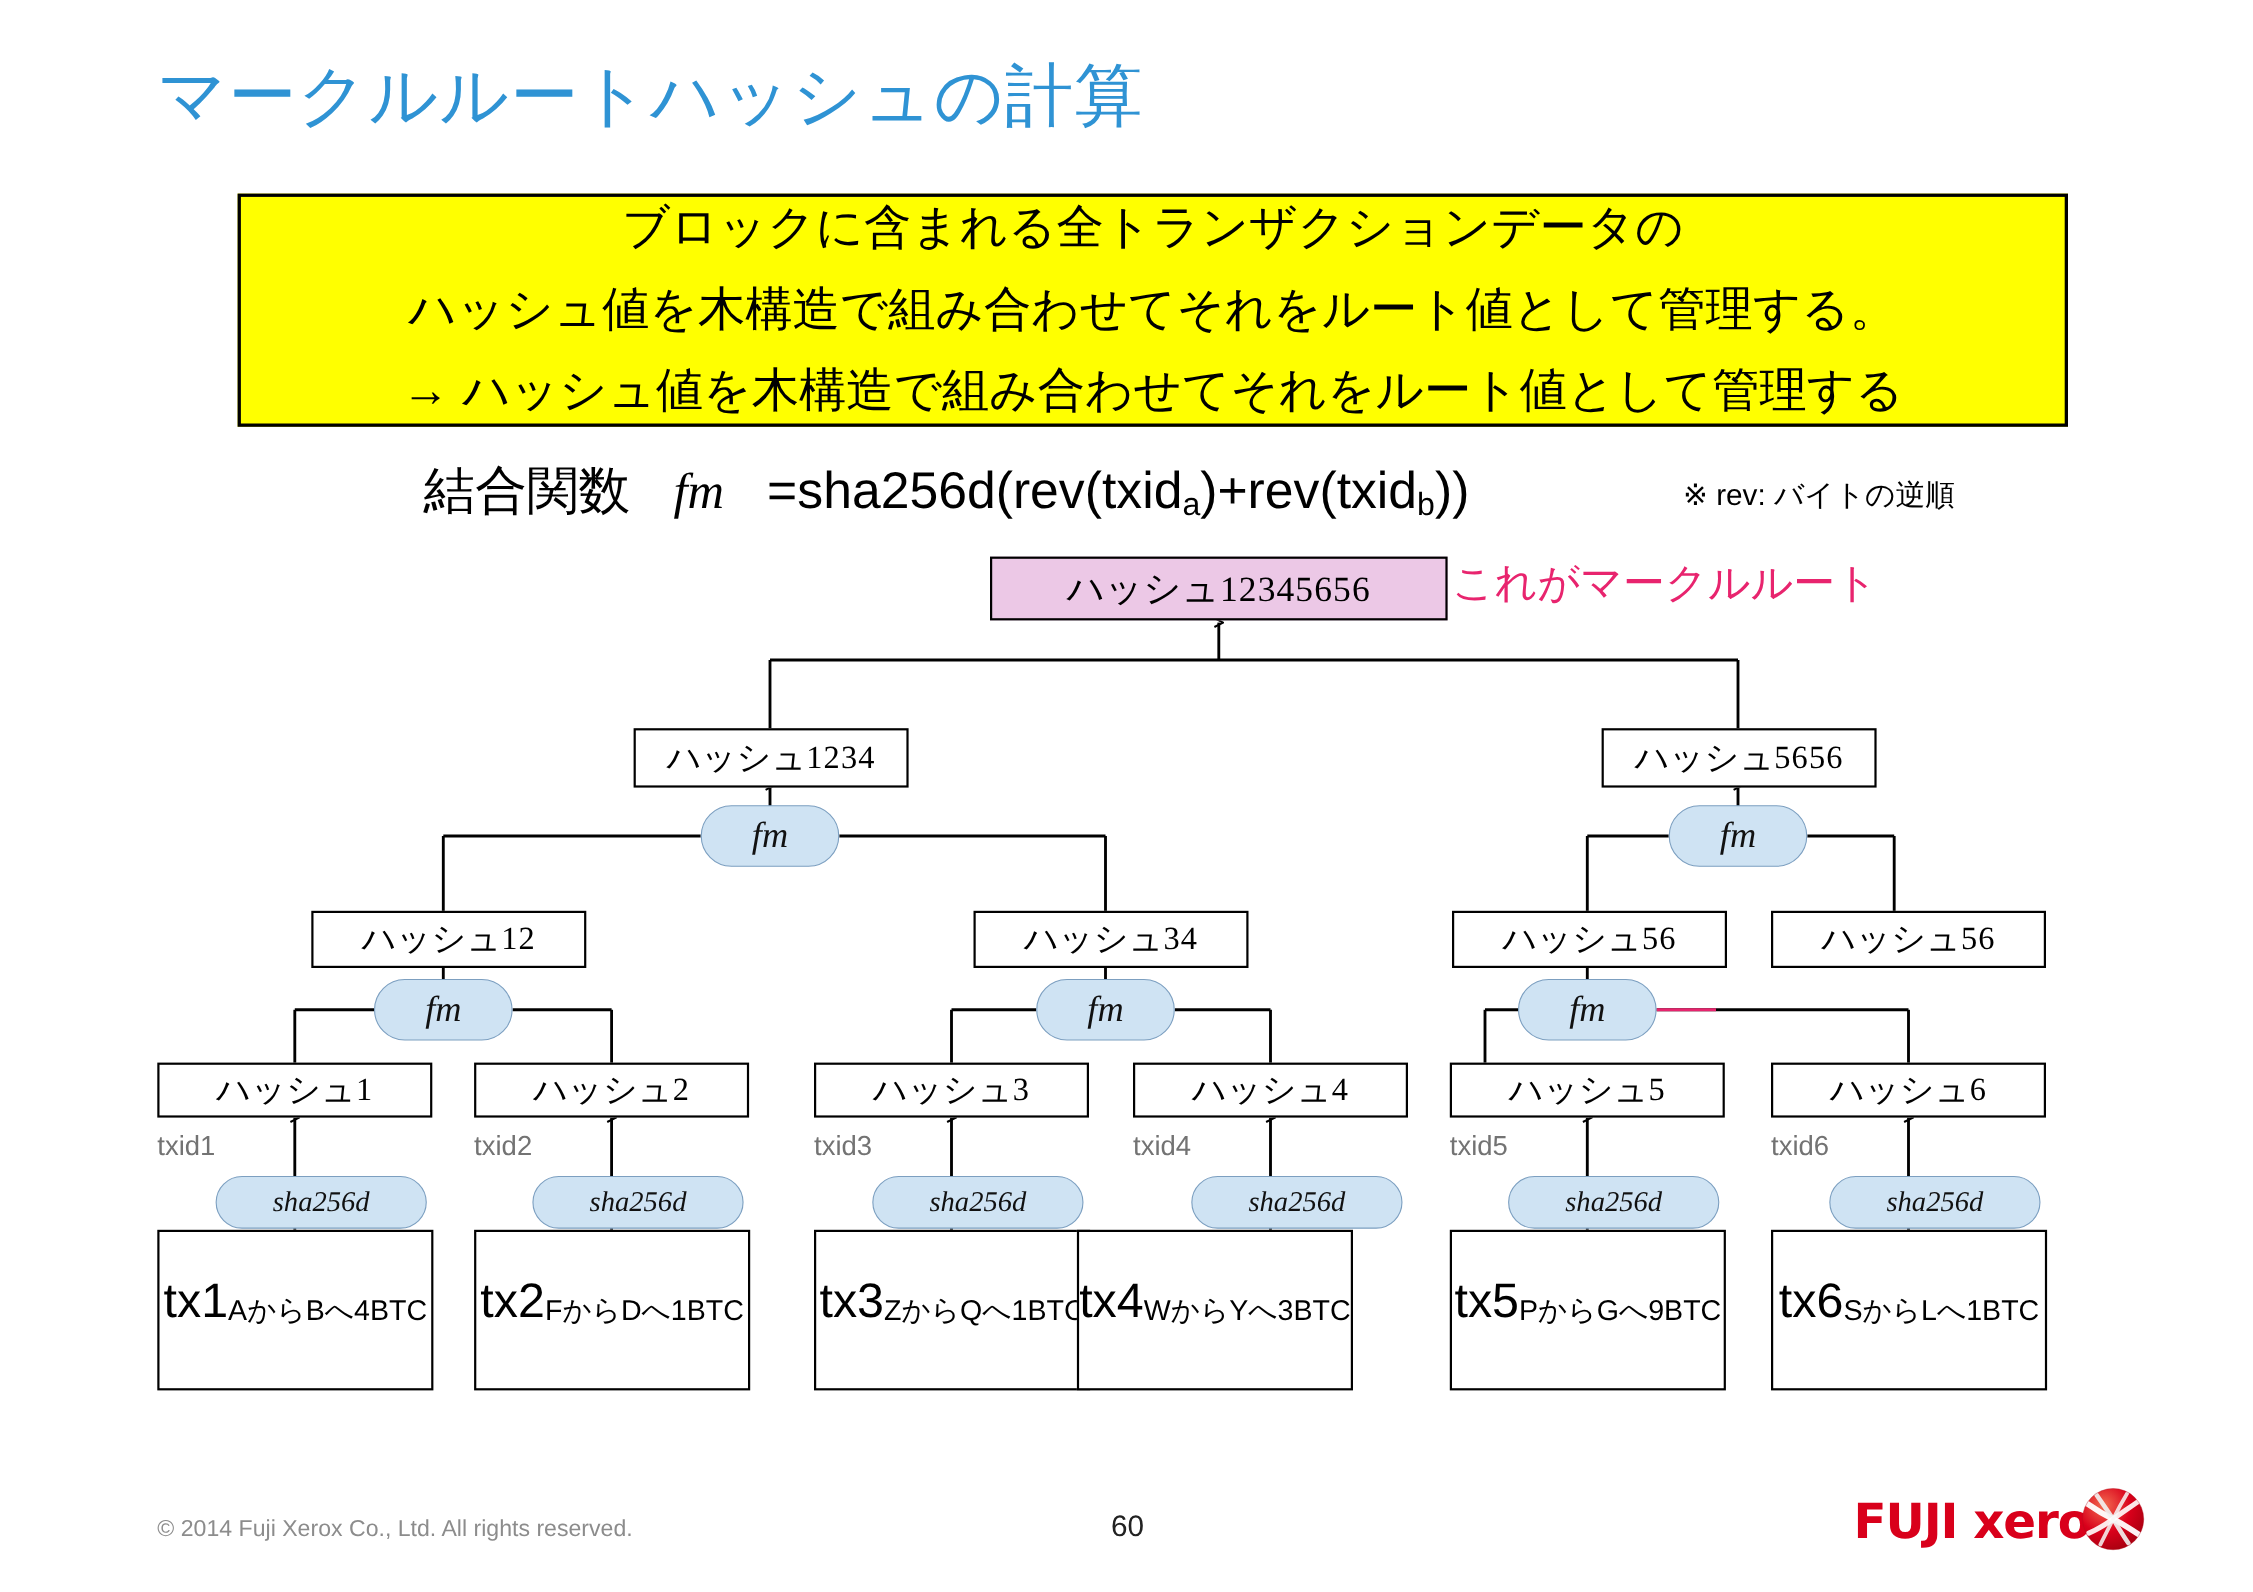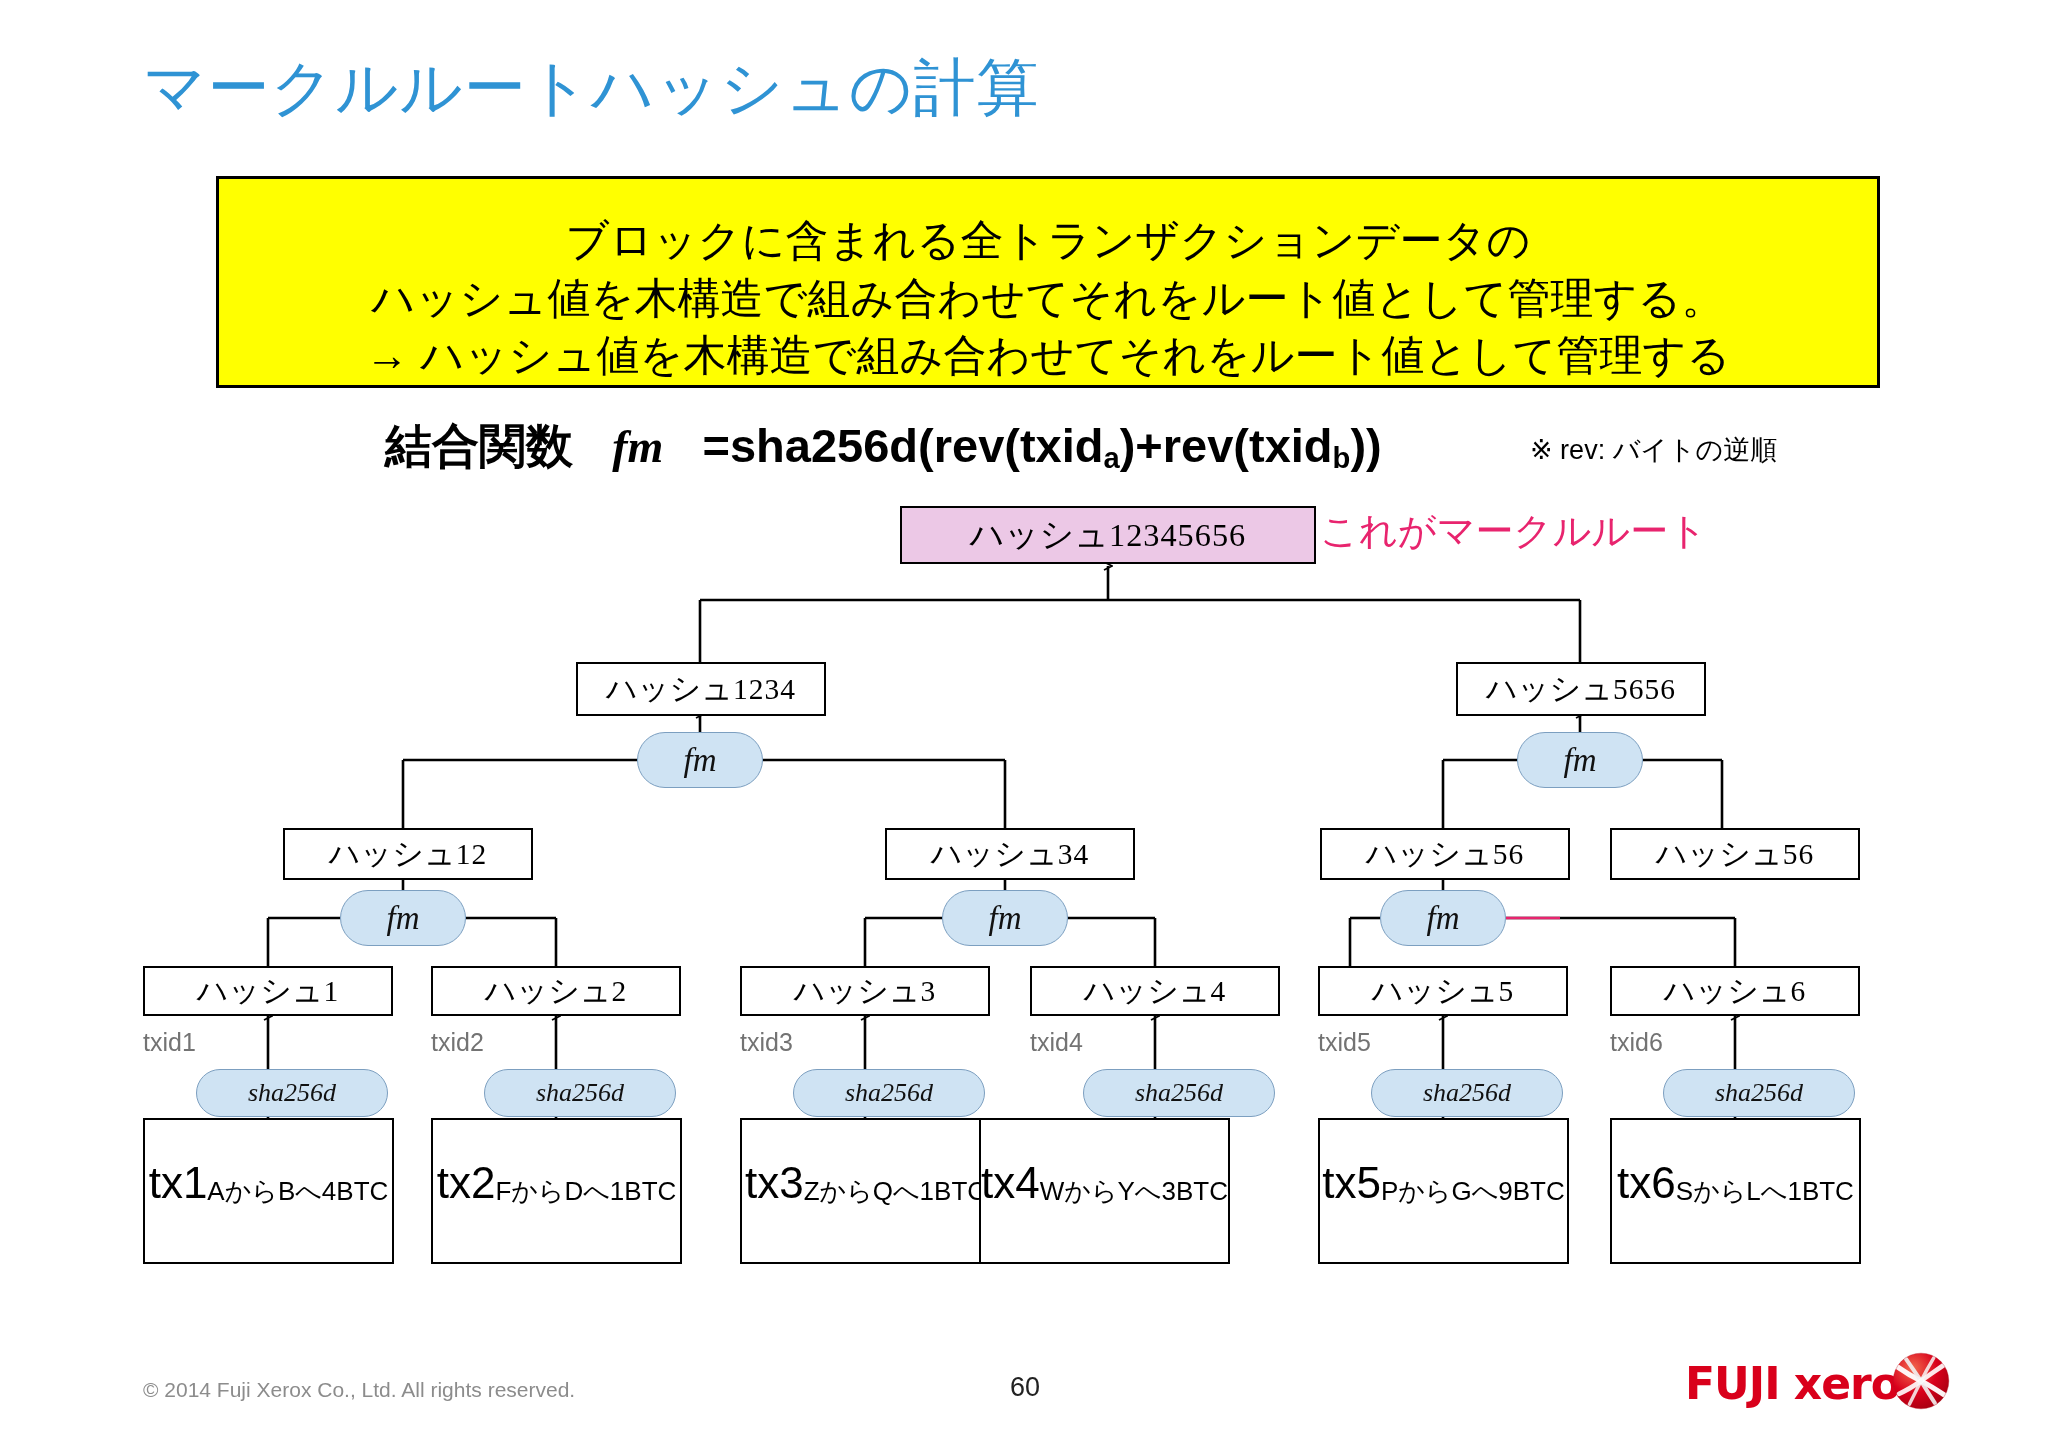--- a/index.html
+++ b/index.html
@@ -15,29 +15,29 @@
     position:absolute;left:143px;top:52px;
     font-size:62px;line-height:1.15;
     color:#2f93d4;letter-spacing:1px;
     white-space:nowrap;
   }
 
   
   #callout{
     position:absolute;left:216px;top:176px;width:1664px;height:212px;
     background:#ffff00;border:3px solid #000;
-    display:flex;flex-direction:column;align-items:center;justify-content:flex-end;
+    display:flex;flex-direction:column;align-items:center;justify-content:space-between;
     box-sizing:border-box;
   }
   #callout .ln{font-size:43px;line-height:1.34;white-space:nowrap;color:#000;}
 
   
   #formula{
     position:absolute;left:385px;top:415px;
-    font-size:47px;white-space:nowrap;color:#000;font-weight:bold;
+    font-size:47px;white-space:nowrap;color:#000;
   }
   #formula .fm{font-style:italic;font-family:"Liberation Serif","DejaVu Serif",serif;font-size:46px;}
   #formula sub{font-size:.62em;vertical-align:baseline;position:relative;top:.22em;}
   #note{
     position:absolute;left:1530px;top:432px;
     font-size:27px;white-space:nowrap;color:#000;
   }
 
   
   .hbox{

